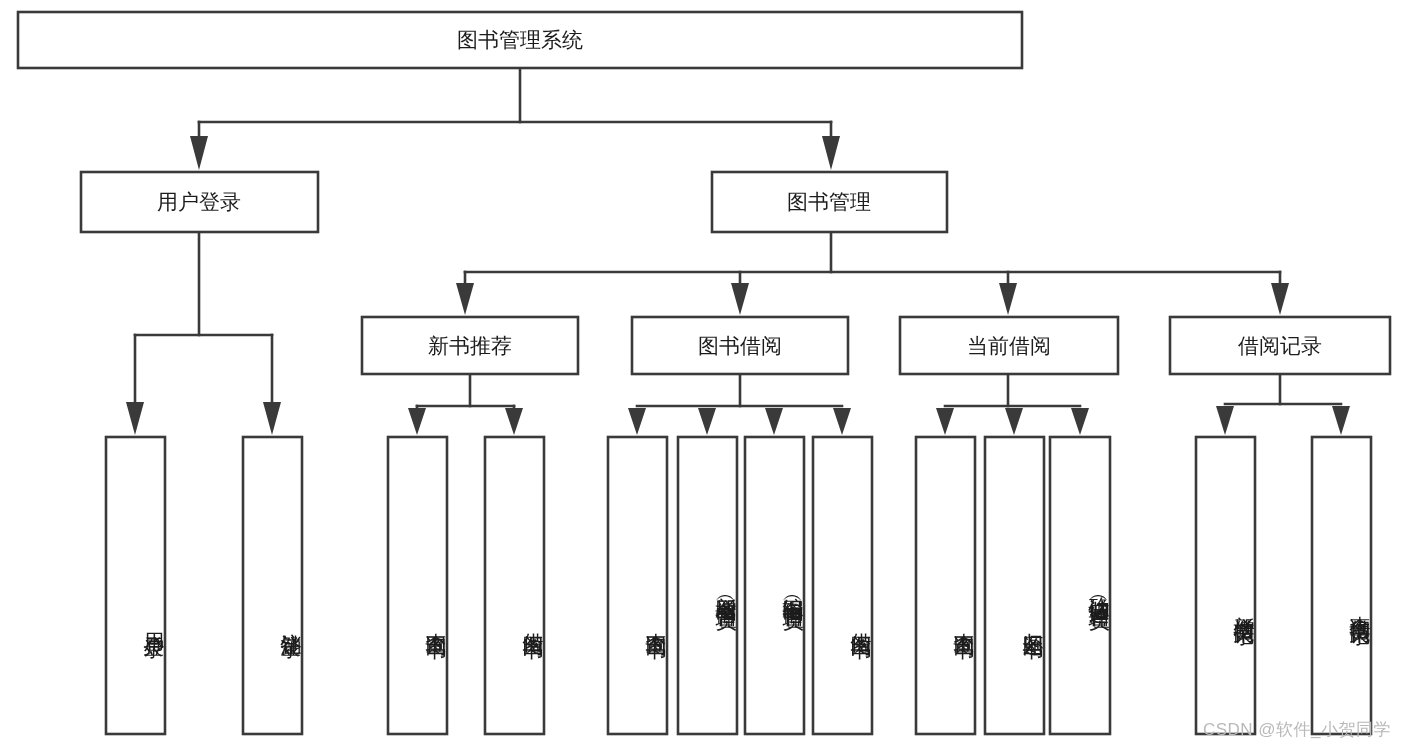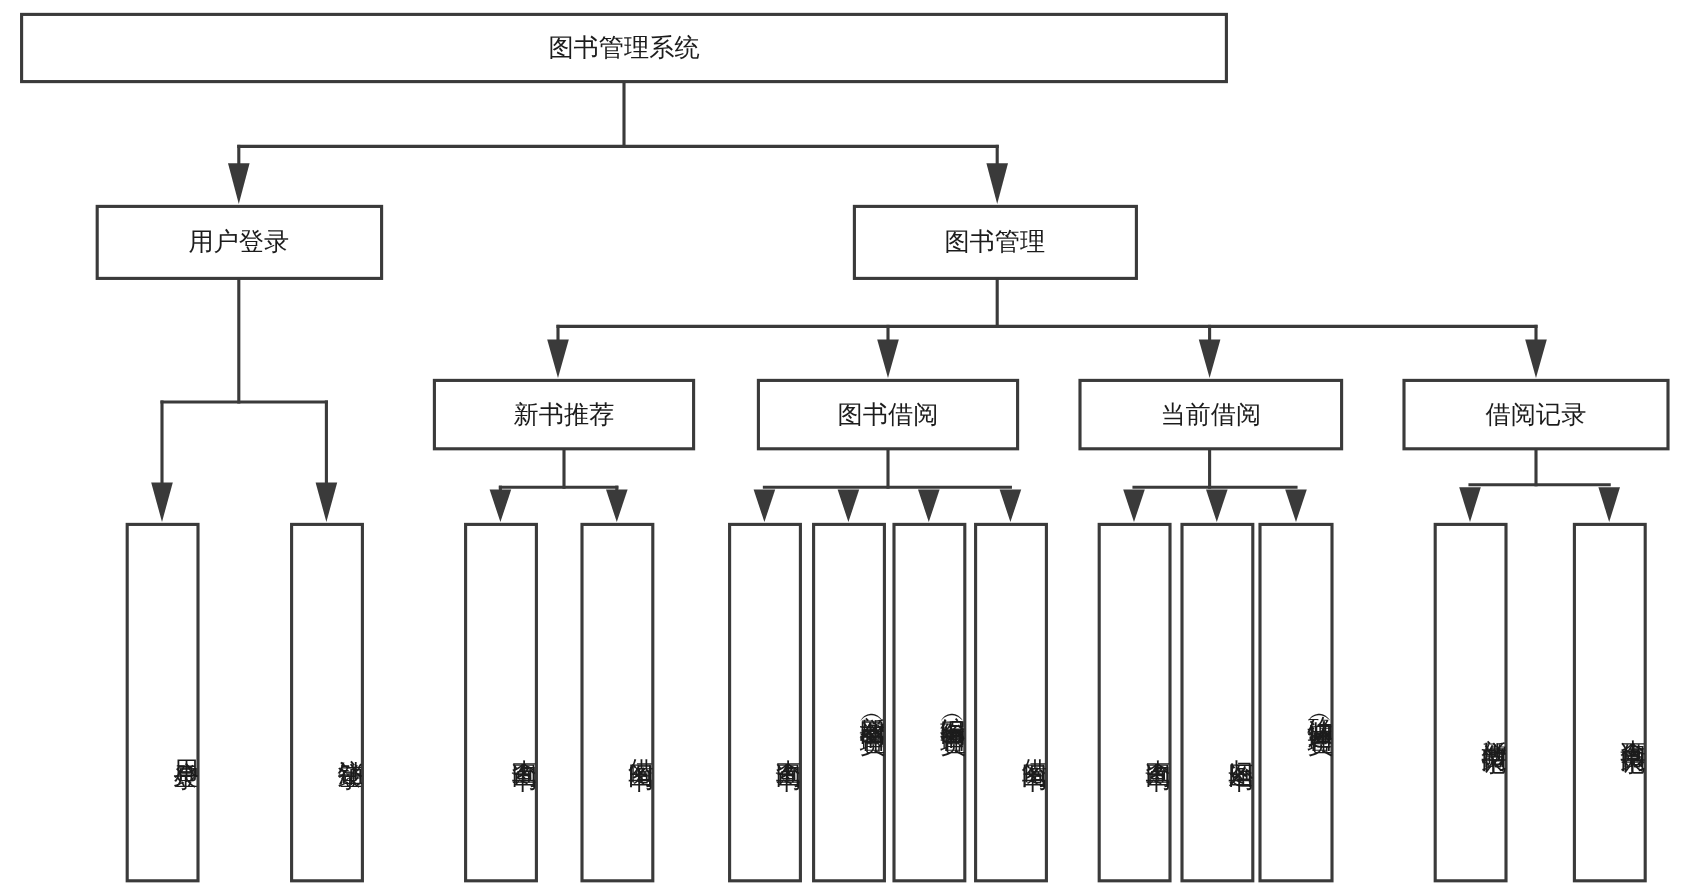--- a/index.html
+++ b/index.html
@@ -199,14 +199,15 @@
   <div class="leaf-label" style="left:608px; top:505px; width:59px; height:229px;">查询图书</div>
   <div class="leaf-label" style="left:678px; top:443px; width:59px; height:291px;">新增图书（管理员）</div>
   <div class="leaf-label" style="left:745px; top:443px; width:59px; height:291px;">编辑图书（管理员）</div>
   <div class="leaf-label" style="left:813px; top:505px; width:59px; height:229px;">借阅图书</div>
   <div class="leaf-label" style="left:916px; top:505px; width:59px; height:229px;">查询图书</div>
   <div class="leaf-label" style="left:985px; top:505px; width:59px; height:229px;">归还图书</div>
   <div class="leaf-label" style="left:1050px; top:443px; width:60px; height:291px;">确认归还（管理员）</div>
   <div class="leaf-label" style="left:1196px; top:475px; width:59px; height:259px;">新增借阅记录</div>
   <div class="leaf-label" style="left:1312px; top:475px; width:59px; height:259px;">查询借阅记录</div>
 
+  <div class="watermark">CSDN @软件_小贺同学</div>
 
 </div>
 
 </body></html>

